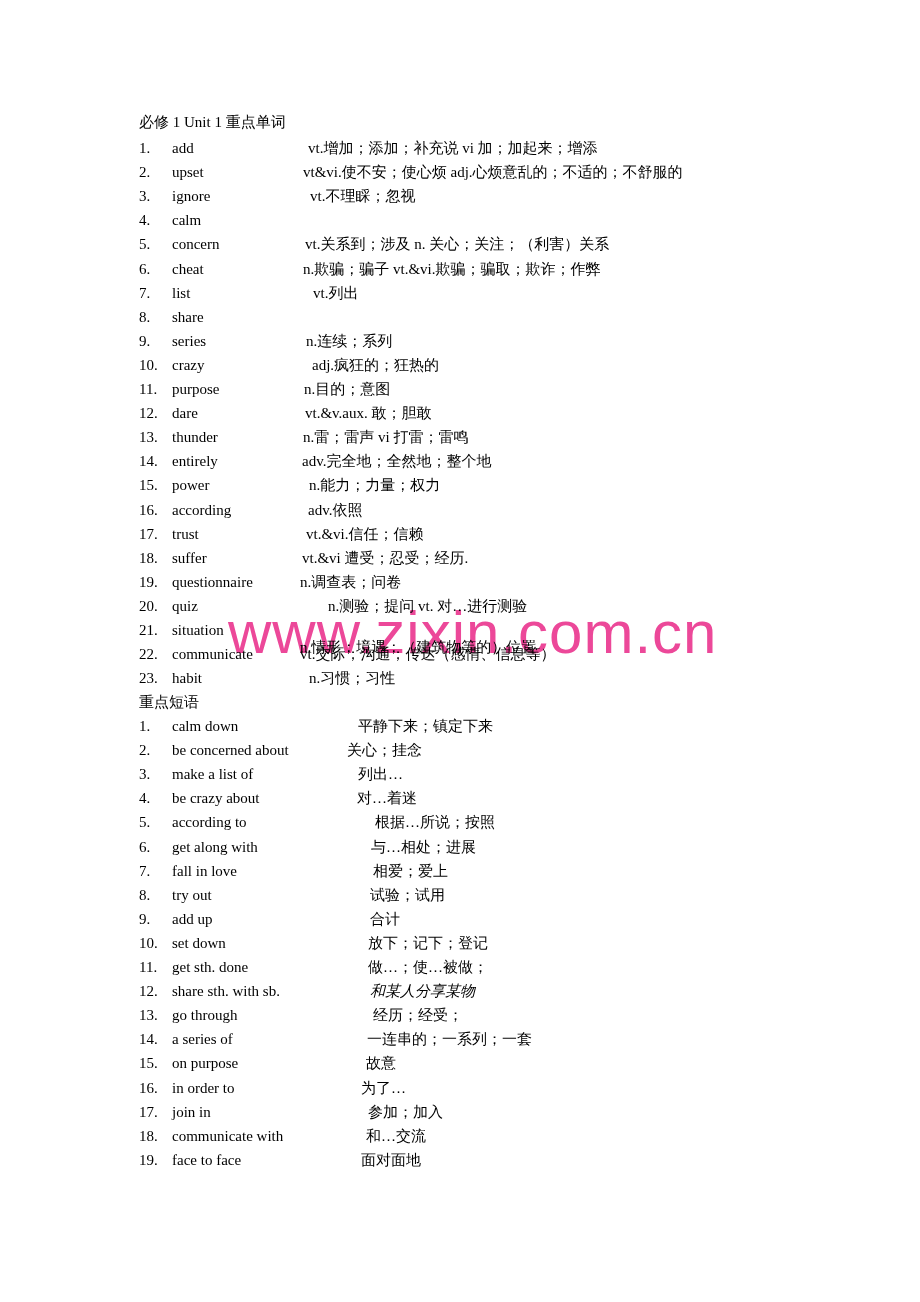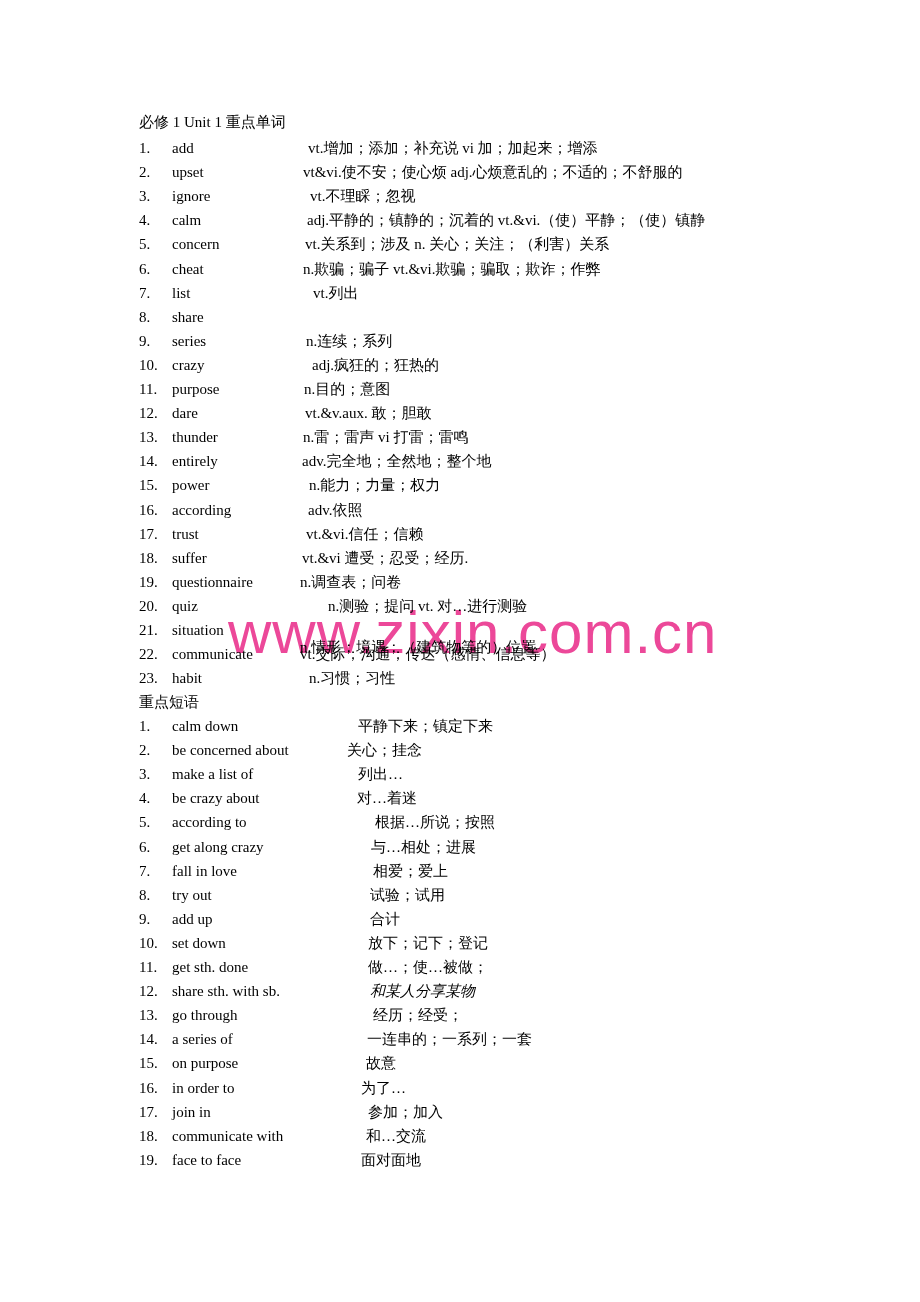--- a/index.html
+++ b/index.html
@@ -45,21 +45,20 @@
         <span class="def" style="left: 303px;">vt&amp;vi.使不安；使心烦  adj.心烦意乱的；不适的；不舒服的</span>
       </div>
       <div class="line" style="top: 184.2px; width: 920px;">
         <span class="num">3.</span>
         <span class="term">ignore</span>
         <span class="def" style="left: 310px;">vt.不理睬；忽视</span>
       </div>
       <div class="line" style="top: 208.3px; width: 920px;">
         <span class="num">4.</span>
         <span class="term">calm</span>
-        <span class="def" style="left: 307px;">adj.平静的；镇静的；沉着的  vt.&amp;vi.（使）平静；（使）镇静</span>
       </div>
       <div class="line" style="top: 232.4px; width: 920px;">
         <span class="num">5.</span>
         <span class="term">concern</span>
         <span class="def" style="left: 305px;">vt.关系到；涉及    n. 关心；关注；（利害）关系</span>
       </div>
       <div class="line" style="top: 256.5px; width: 920px;">
         <span class="num">6.</span>
         <span class="term">cheat</span>
         <span class="def" style="left: 303px;">n.欺骗；骗子  vt.&amp;vi.欺骗；骗取；欺诈；作弊</span>
@@ -173,21 +172,21 @@
         <span class="term">be crazy about</span>
         <span class="def" style="left: 357px;">对…着迷</span>
       </div>
       <div class="line" style="top: 810.4px; width: 920px;">
         <span class="num">5.</span>
         <span class="term">according to</span>
         <span class="def" style="left: 375px;">根据…所说；按照</span>
       </div>
       <div class="line" style="top: 834.5px; width: 920px;">
         <span class="num">6.</span>
-        <span class="term">get along crazy</span>
+        <span class="term">get along with</span>
         <span class="def" style="left: 371px;">与…相处；进展</span>
       </div>
       <div class="line" style="top: 858.6px; width: 920px;">
         <span class="num">7.</span>
         <span class="term">fall in love</span>
         <span class="def" style="left: 373px;">相爱；爱上</span>
       </div>
       <div class="line" style="top: 882.7px; width: 920px;">
         <span class="num">8.</span>
         <span class="term">try out</span>

